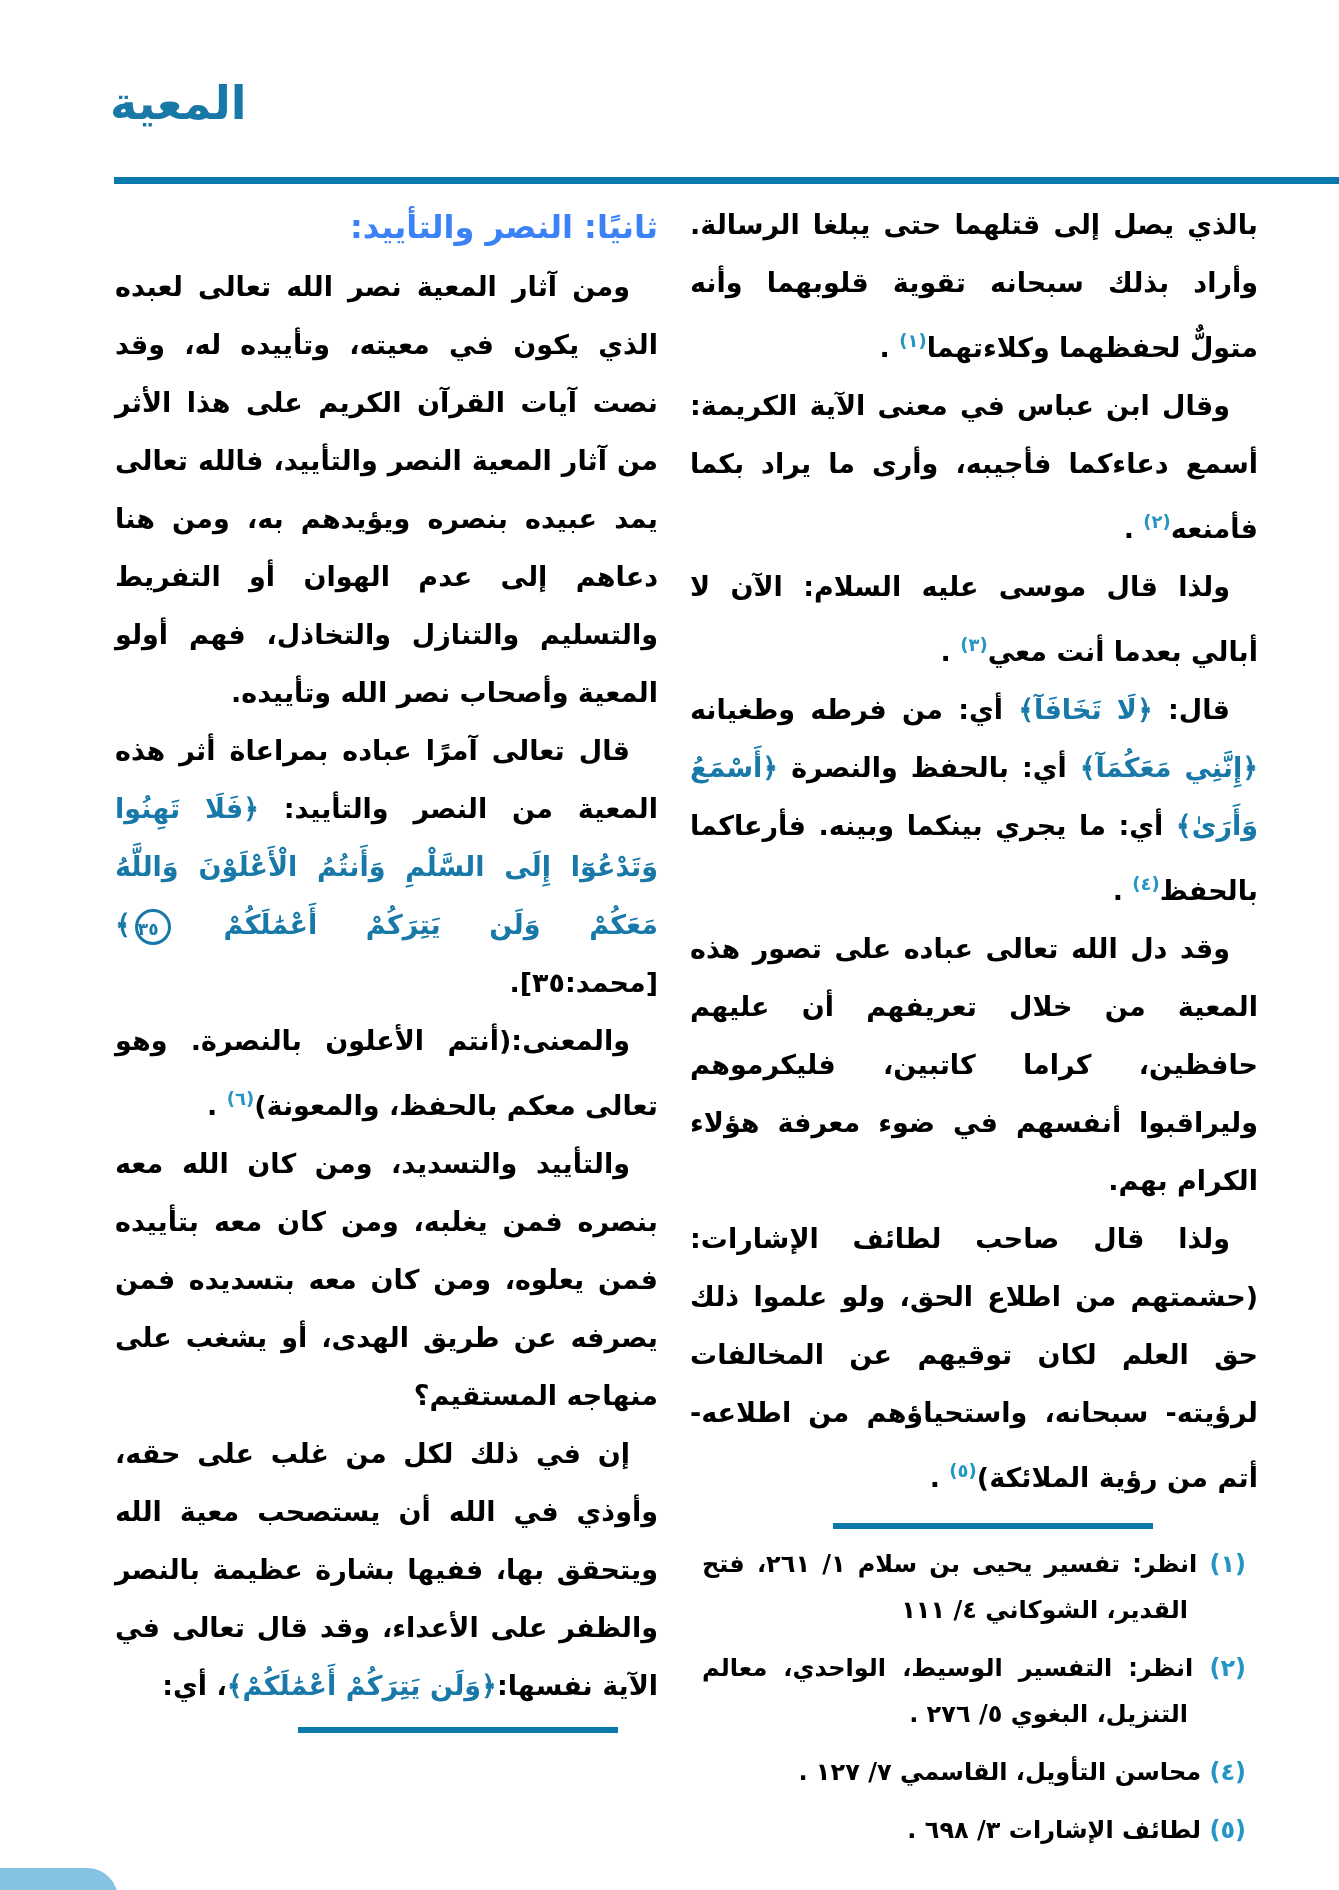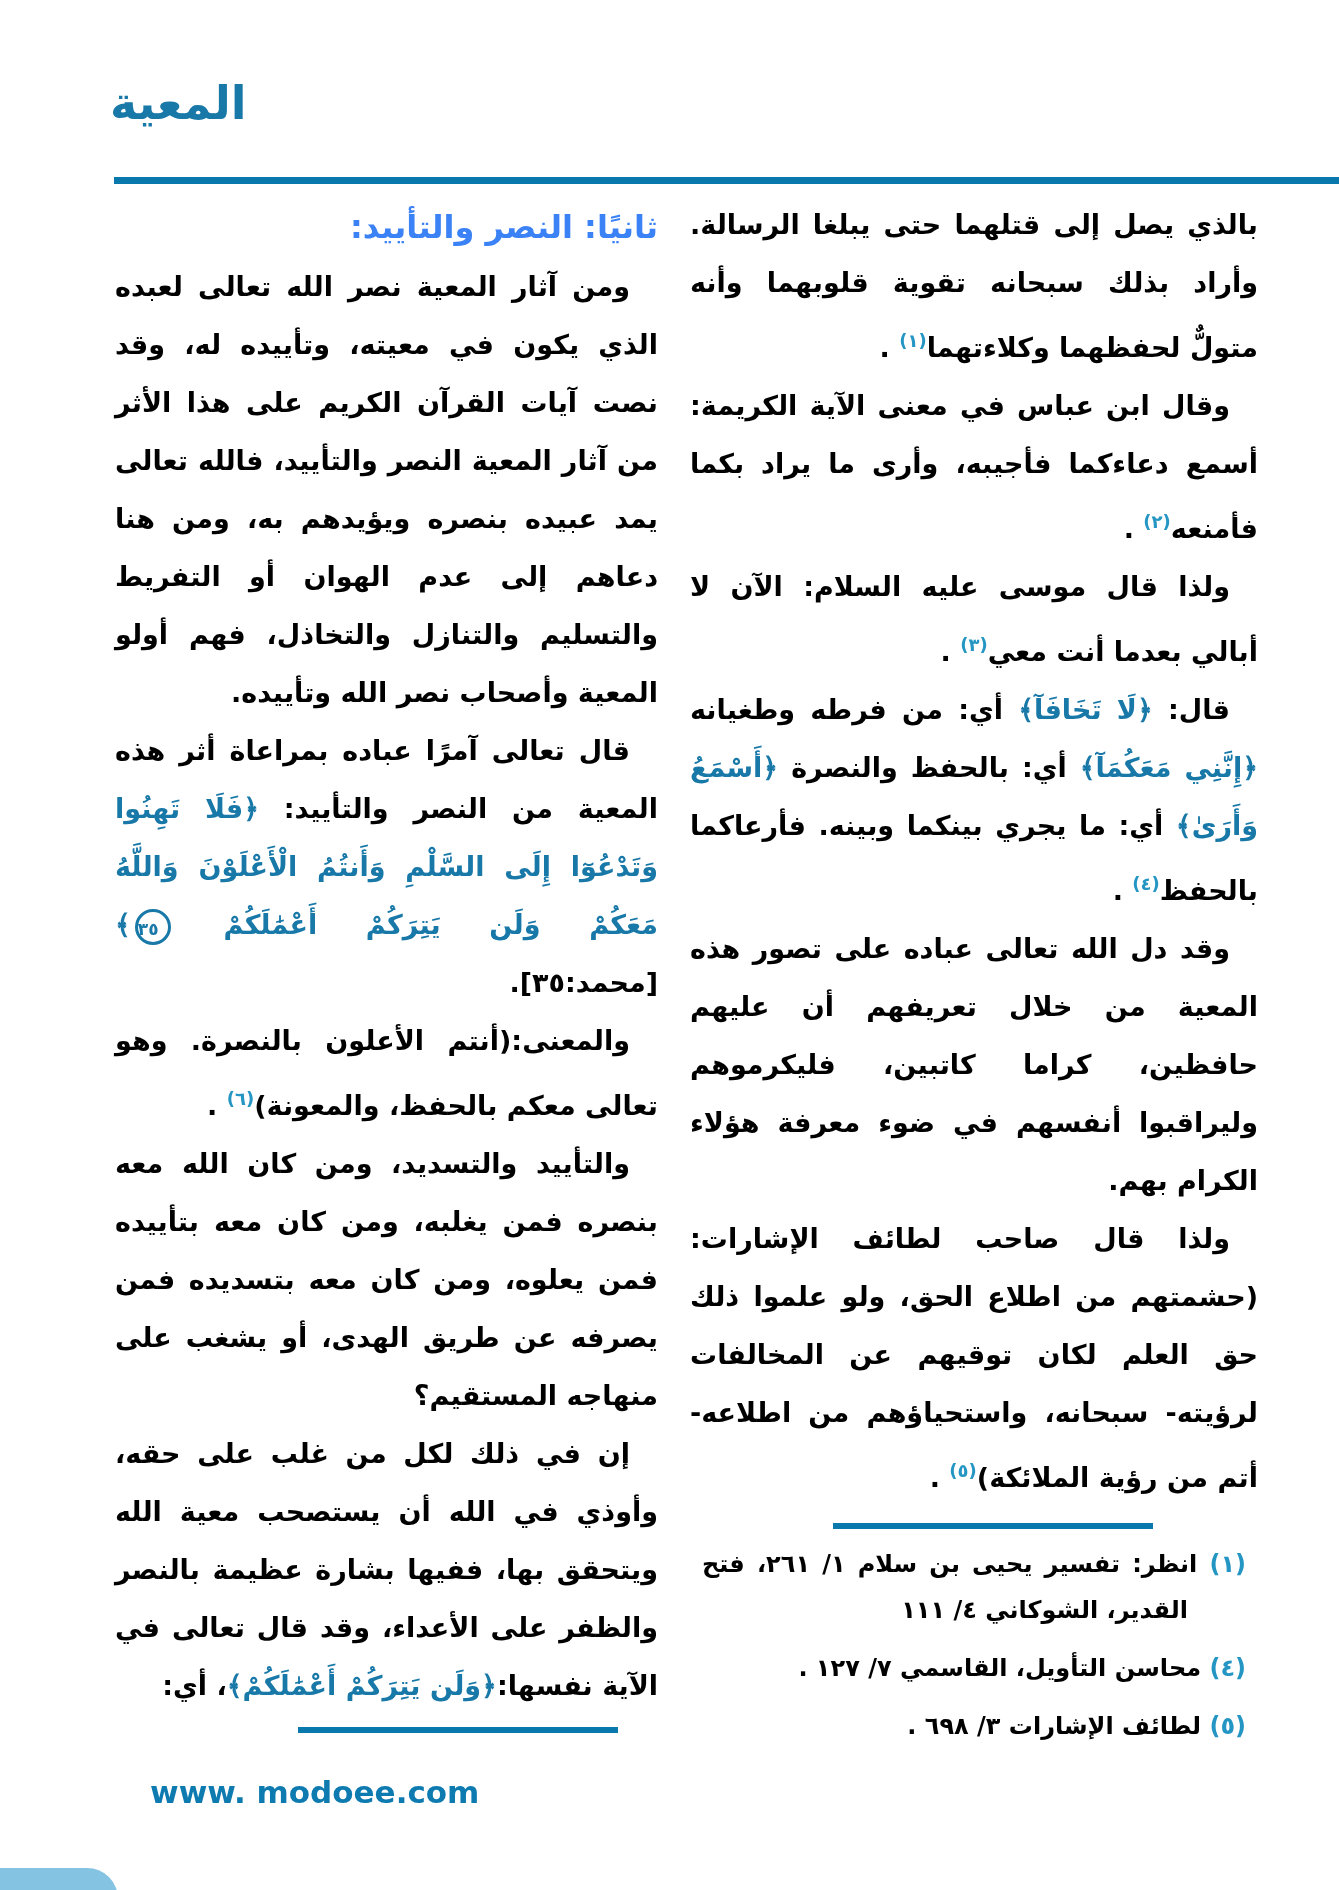--- a/index.html
+++ b/index.html
@@ -69,35 +69,35 @@
         <p class="para no-indent"><span class="seg-n">بالذي يصل إلى قتلهما حتى يبلغا الرسالة. وأراد بذلك سبحانه تقوية قلوبهما وأنه متولٌّ لحفظهما وكلاءتهما</span><span class="seg-fnref">(١)</span><span class="seg-n"> .</span></p>
         <p class="para"><span class="seg-n">وقال ابن عباس في معنى الآية الكريمة: أسمع دعاءكما فأجيبه، وأرى ما يراد بكما فأمنعه</span><span class="seg-fnref">(٢)</span><span class="seg-n"> .</span></p>
         <p class="para"><span class="seg-n">ولذا قال موسى عليه السلام: الآن لا أبالي بعدما أنت معي</span><span class="seg-fnref">(٣)</span><span class="seg-n"> .</span></p>
         <p class="para"><span class="seg-n">قال: </span><span class="seg-q">﴿لَا تَخَافَآ﴾</span><span class="seg-n"> أي: من فرطه وطغيانه </span><span class="seg-q">﴿إِنَّنِي مَعَكُمَآ﴾</span><span class="seg-n"> أي: بالحفظ والنصرة </span><span class="seg-q">﴿أَسْمَعُ وَأَرَىٰ﴾</span><span class="seg-n"> أي: ما يجري بينكما وبينه. فأرعاكما بالحفظ</span><span class="seg-fnref">(٤)</span><span class="seg-n"> .</span></p>
         <p class="para"><span class="seg-n">وقد دل الله تعالى عباده على تصور هذه المعية من خلال تعريفهم أن عليهم حافظين، كراما كاتبين، فليكرموهم وليراقبوا أنفسهم في ضوء معرفة هؤلاء الكرام بهم.</span></p>
         <p class="para"><span class="seg-n">ولذا قال صاحب لطائف الإشارات: (حشمتهم من اطلاع الحق، ولو علموا ذلك حق العلم لكان توقيهم عن المخالفات لرؤيته- سبحانه، واستحياؤهم من اطلاعه- أتم من رؤية الملائكة)</span><span class="seg-fnref">(٥)</span><span class="seg-n"> .</span></p>
       </div>
     <div class="fn-sep fn-sep-r"></div>
     <div id="right-fns">
         <p class="footnote"><span class="fn-num">(١)</span><span> انظر: تفسير يحيى بن سلام ١/ ٢٦١، فتح القدير، الشوكاني ٤/ ١١١</span></p>
+        <p class="footnote"><span class="fn-num">(٢)</span><span> انظر: التفسير الوسيط، الواحدي، معالم التنزيل، البغوي ٥/ ٢٧٦ .</span></p>
         <p class="footnote"><span class="fn-num">(٤)</span><span> محاسن التأويل، القاسمي ٧/ ١٢٧ .</span></p>
         <p class="footnote"><span class="fn-num">(٥)</span><span> لطائف الإشارات ٣/ ٦٩٨ .</span></p>
       </div>
   </div>
 
   <div class="column col-left">
     <h2 class="left-heading">ثانيًا: النصر والتأييد:</h2>
     <div id="left-paras">
         <p class="para"><span class="seg-n">ومن آثار المعية نصر الله تعالى لعبده الذي يكون في معيته، وتأييده له، وقد نصت آيات القرآن الكريم على هذا الأثر من آثار المعية النصر والتأييد، فالله تعالى يمد عبيده بنصره ويؤيدهم به، ومن هنا دعاهم إلى عدم الهوان أو التفريط والتسليم والتنازل والتخاذل، فهم أولو المعية وأصحاب نصر الله وتأييده.</span></p>
         <p class="para"><span class="seg-n">قال تعالى آمرًا عباده بمراعاة أثر هذه المعية من النصر والتأييد: </span><span class="seg-q">﴿فَلَا تَهِنُوا وَتَدْعُوٓا إِلَى السَّلْمِ وَأَنتُمُ الْأَعْلَوْنَ وَاللَّهُ مَعَكُمْ وَلَن يَتِرَكُمْ أَعْمَٰلَكُمْ </span><span class="seg-ayah">٣٥</span><span class="seg-q">﴾</span><span class="seg-n"> [محمد:٣٥].</span></p>
         <p class="para"><span class="seg-n">والمعنى:(أنتم الأعلون بالنصرة. وهو تعالى معكم بالحفظ، والمعونة)</span><span class="seg-fnref">(٦)</span><span class="seg-n"> .</span></p>
         <p class="para"><span class="seg-n">والتأييد والتسديد، ومن كان الله معه بنصره فمن يغلبه، ومن كان معه بتأييده فمن يعلوه، ومن كان معه بتسديده فمن يصرفه عن طريق الهدى، أو يشغب على منهاجه المستقيم؟</span></p>
         <p class="para"><span class="seg-n">إن في ذلك لكل من غلب على حقه، وأوذي في الله أن يستصحب معية الله ويتحقق بها، ففيها بشارة عظيمة بالنصر والظفر على الأعداء، وقد قال تعالى في الآية نفسها:</span><span class="seg-q">﴿وَلَن يَتِرَكُمْ أَعْمَٰلَكُمْ﴾</span><span class="seg-n">، أي:</span></p>
       </div>
     <div class="fn-sep fn-sep-l"></div>
   </div>
 
   <div class="page-pill">
     <div class="page-num">١١٧</div>
   </div>
-  <div class="website">www. modoee.com</div>
 
 </div>
 
 </body></html>

